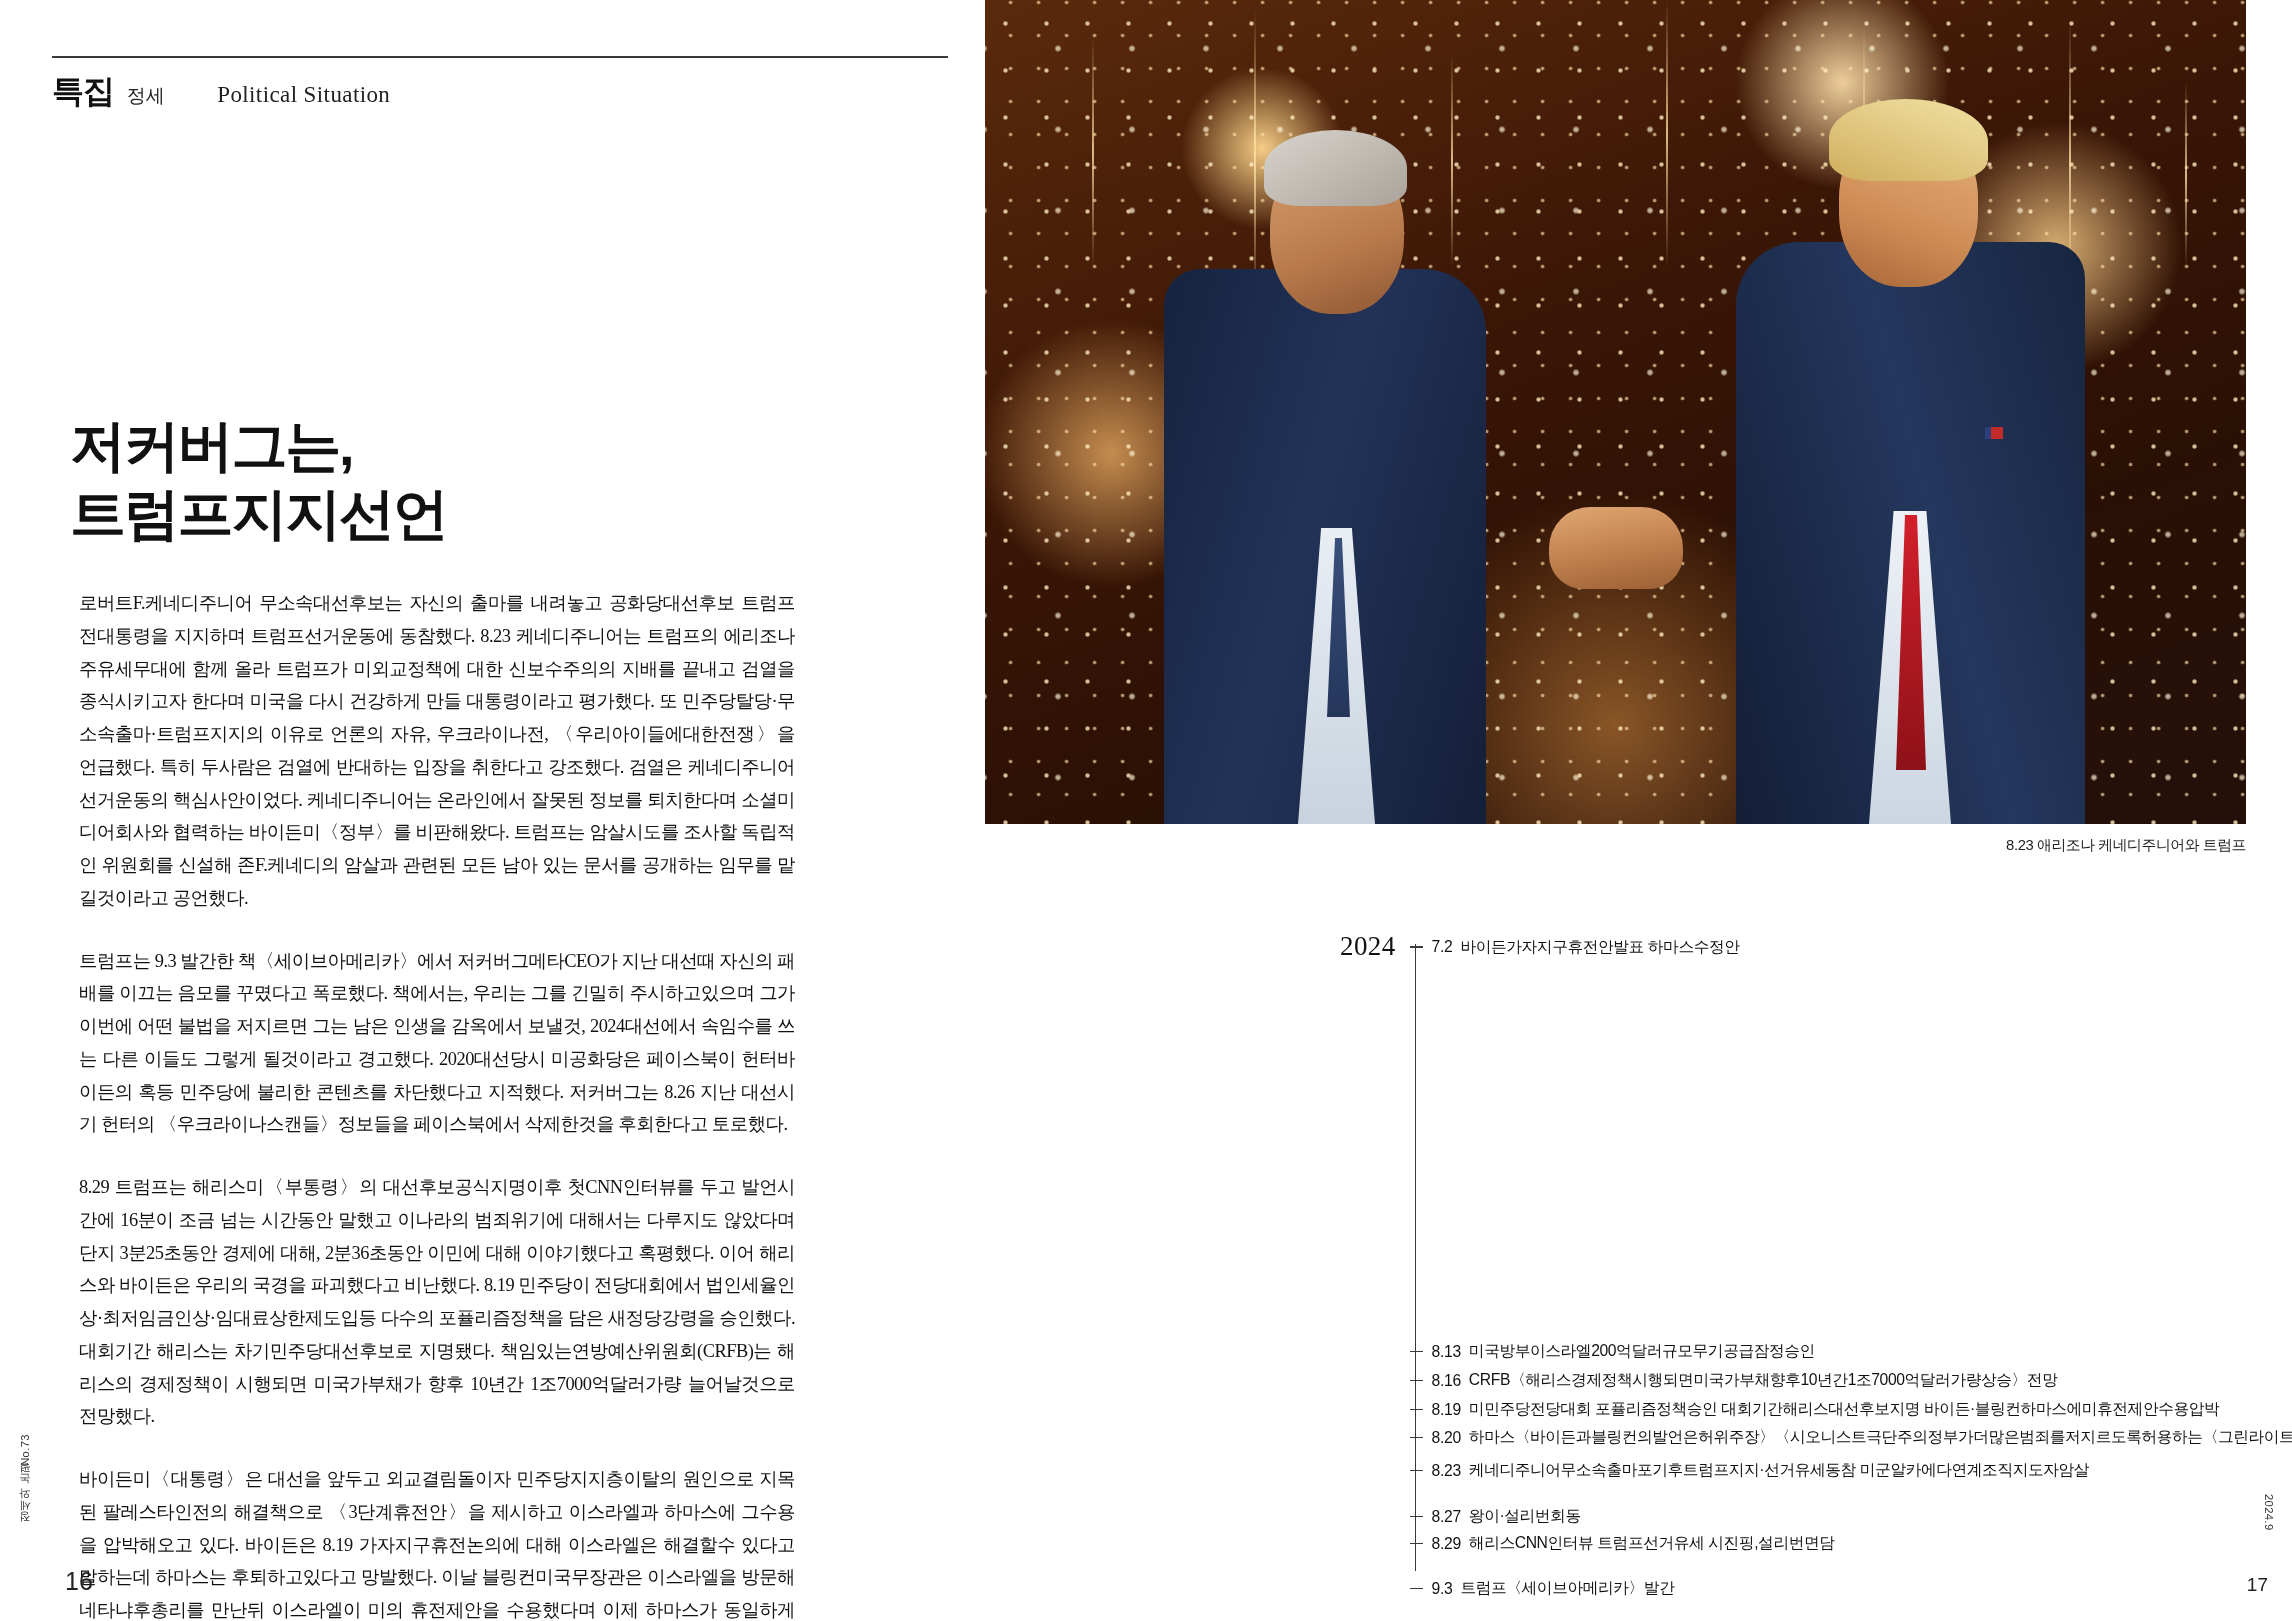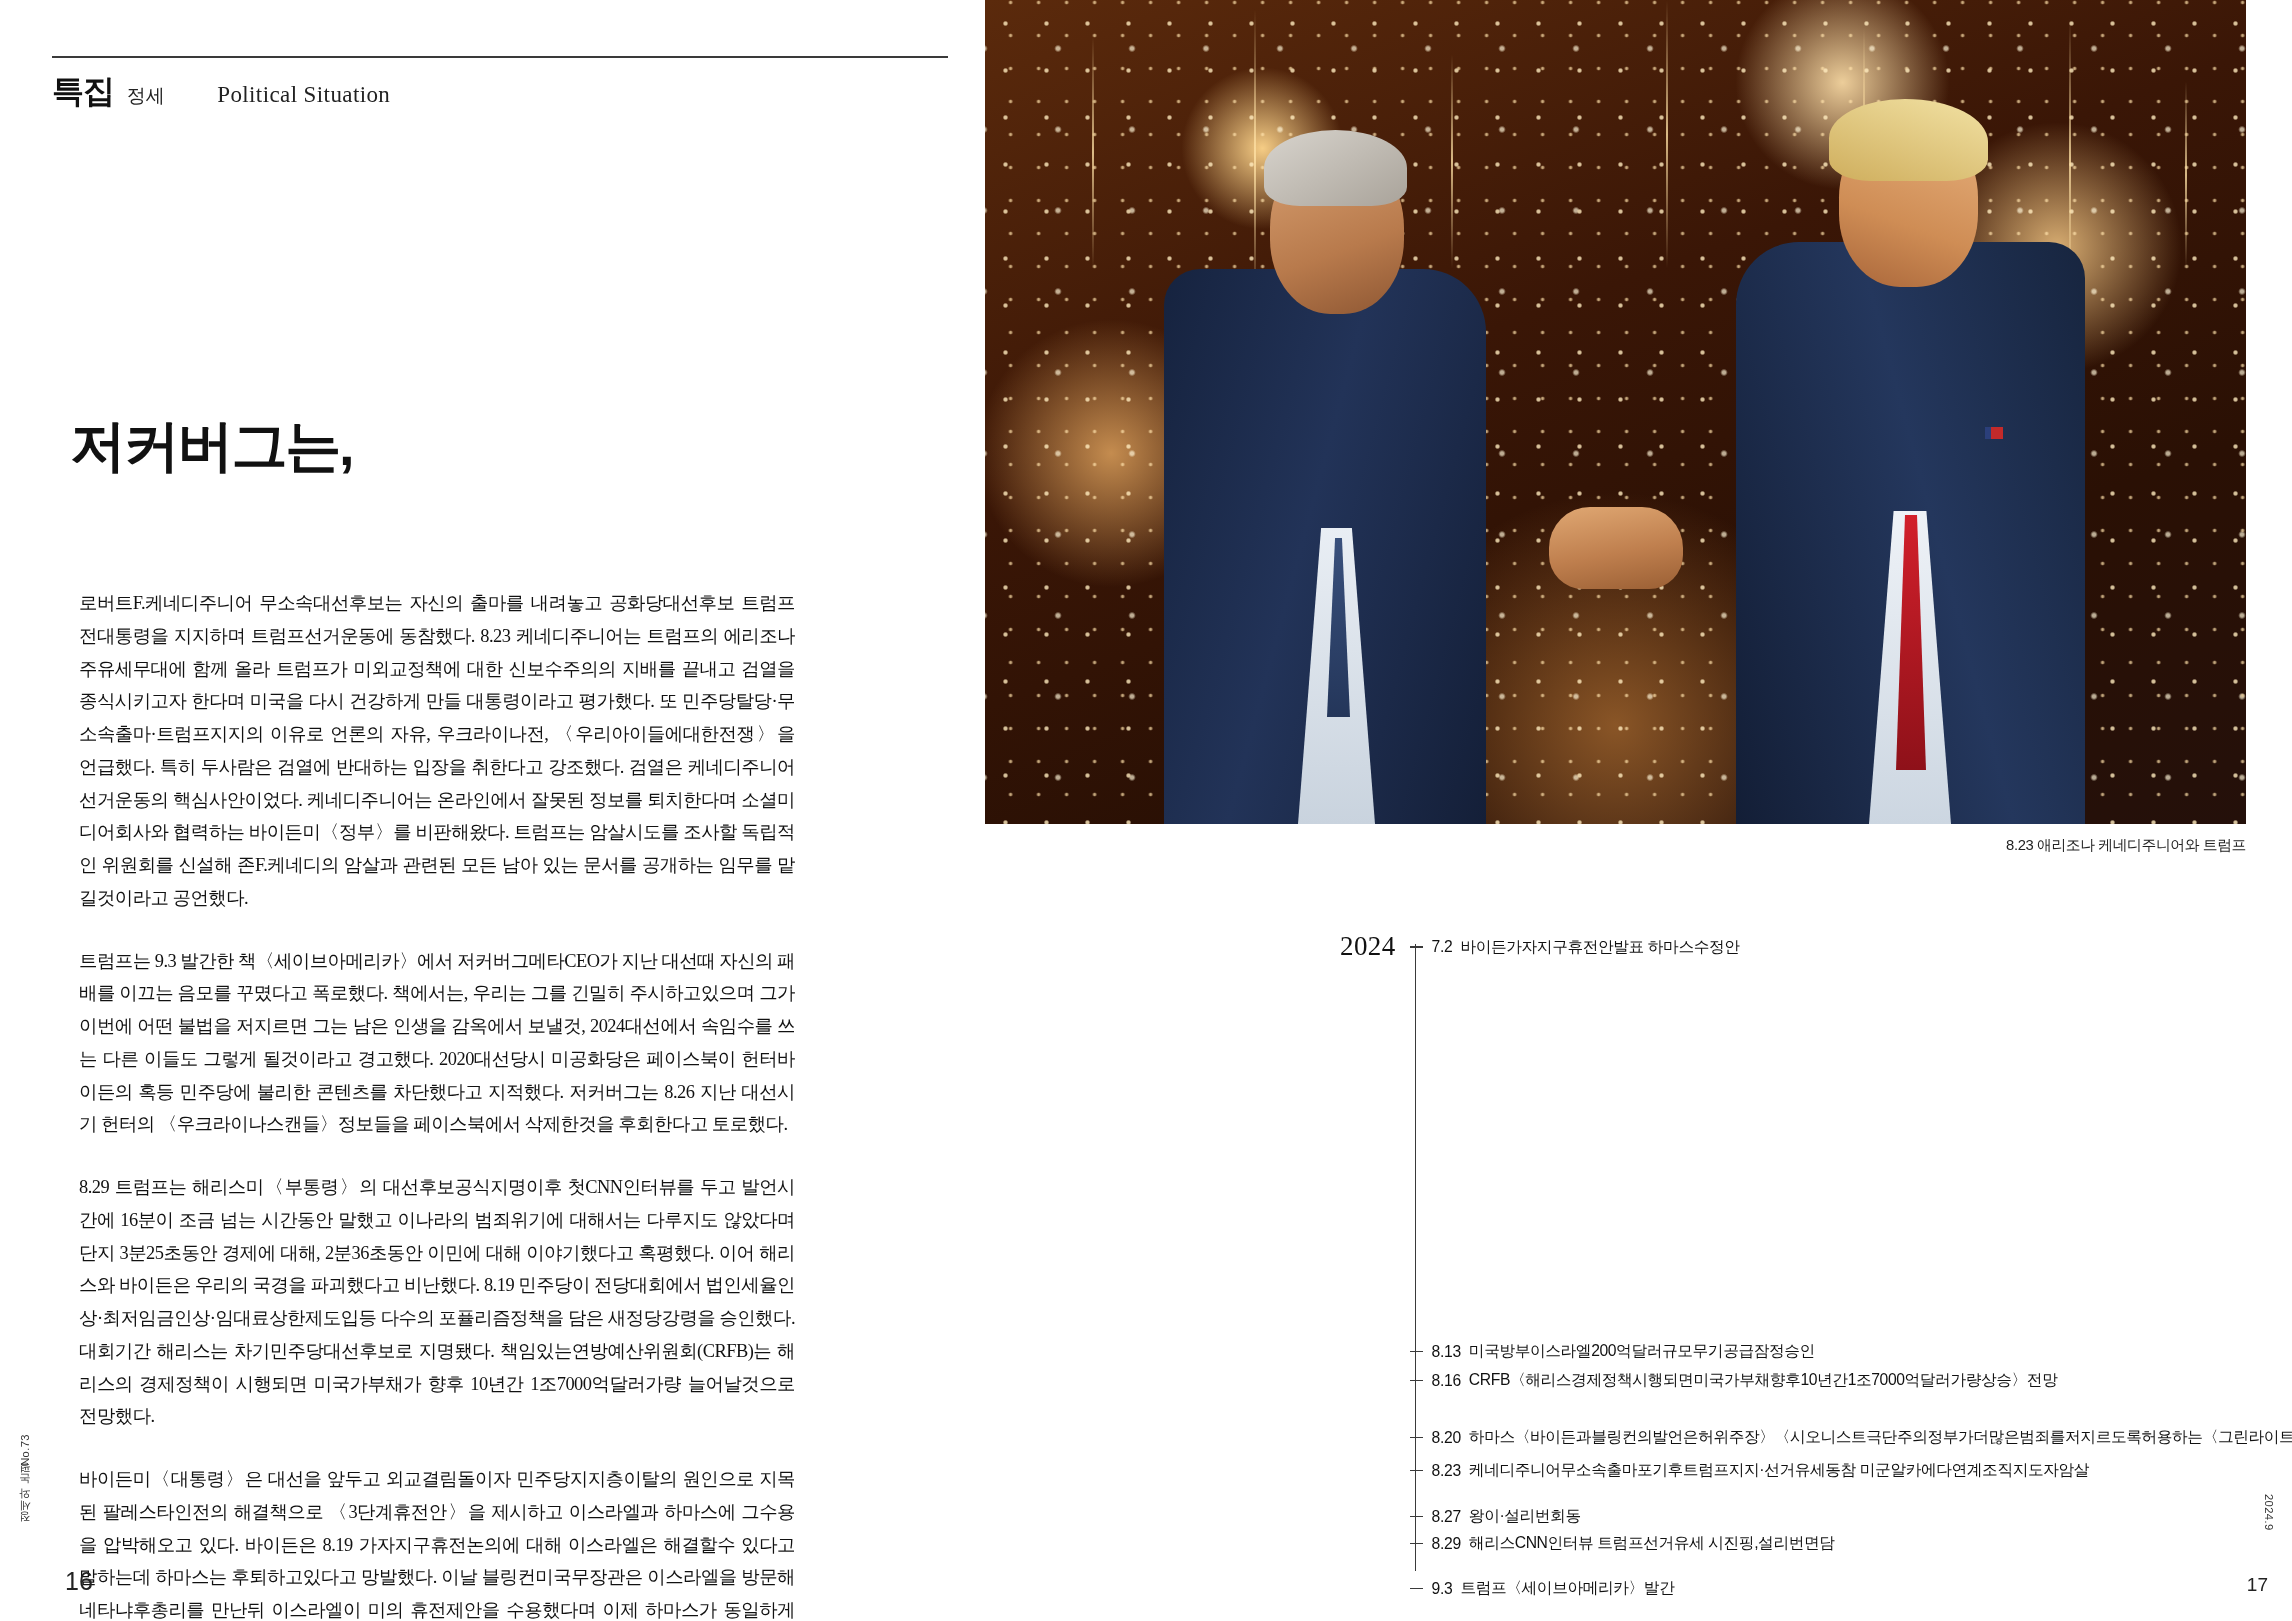--- a/index.html
+++ b/index.html
@@ -341,20 +341,21 @@
     <div class="header-rule"></div>
 
     <div class="section-head">
       <span class="kor-big">특집</span>
       <span class="kor-small">정세</span>
       <span class="eng">Political Situation</span>
     </div>
 
     <h1 class="headline">
       <span>저커버그는,</span><br>
+      <span>트럼프지지선언</span>
     </h1>
 
     <div class="body-col">
       <p>로버트F.케네디주니어 무소속대선후보는 자신의 출마를 내려놓고 공화당대선후보 트럼프전대통령을 지지하며 트럼프선거운동에 동참했다. 8.23 케네디주니어는 트럼프의 에리조나주유세무대에 함께 올라 트럼프가 미외교정책에 대한 신보수주의의 지배를 끝내고 검열을 종식시키고자 한다며 미국을 다시 건강하게 만들 대통령이라고 평가했다. 또 민주당탈당·무소속출마·트럼프지지의 이유로 언론의 자유, 우크라이나전, 〈우리아이들에대한전쟁〉을 언급했다. 특히 두사람은 검열에 반대하는 입장을 취한다고 강조했다. 검열은 케네디주니어선거운동의 핵심사안이었다. 케네디주니어는 온라인에서 잘못된 정보를 퇴치한다며 소셜미디어회사와 협력하는 바이든미〈정부〉를 비판해왔다. 트럼프는 암살시도를 조사할 독립적인 위원회를 신설해 존F.케네디의 암살과 관련된 모든 남아 있는 문서를 공개하는 임무를 맡길것이라고 공언했다.</p>
       <p>트럼프는 9.3 발간한 책〈세이브아메리카〉에서 저커버그메타CEO가 지난 대선때 자신의 패배를 이끄는 음모를 꾸몄다고 폭로했다. 책에서는, 우리는 그를 긴밀히 주시하고있으며 그가 이번에 어떤 불법을 저지르면 그는 남은 인생을 감옥에서 보낼것, 2024대선에서 속임수를 쓰는 다른 이들도 그렇게 될것이라고 경고했다. 2020대선당시 미공화당은 페이스북이 헌터바이든의 혹등 민주당에 불리한 콘텐츠를 차단했다고 지적했다. 저커버그는 8.26 지난 대선시기 헌터의 〈우크라이나스캔들〉정보들을 페이스북에서 삭제한것을 후회한다고 토로했다.</p>
       <p>8.29 트럼프는 해리스미〈부통령〉의 대선후보공식지명이후 첫CNN인터뷰를 두고 발언시간에 16분이 조금 넘는 시간동안 말했고 이나라의 범죄위기에 대해서는 다루지도 않았다며 단지 3분25초동안 경제에 대해, 2분36초동안 이민에 대해 이야기했다고 혹평했다. 이어 해리스와 바이든은 우리의 국경을 파괴했다고 비난했다. 8.19 민주당이 전당대회에서 법인세율인상·최저임금인상·임대료상한제도입등 다수의 포퓰리즘정책을 담은 새정당강령을 승인했다. 대회기간 해리스는 차기민주당대선후보로 지명됐다. 책임있는연방예산위원회(CRFB)는 해리스의 경제정책이 시행되면 미국가부채가 향후 10년간 1조7000억달러가량 늘어날것으로 전망했다.</p>
       <p>바이든미〈대통령〉은 대선을 앞두고 외교결림돌이자 민주당지지층이탈의 원인으로 지목된 팔레스타인전의 해결책으로 〈3단계휴전안〉을 제시하고 이스라엘과 하마스에 그수용을 압박해오고 있다. 바이든은 8.19 가자지구휴전논의에 대해 이스라엘은 해결할수 있다고 말하는데 하마스는 후퇴하고있다고 망발했다. 이날 블링컨미국무장관은 이스라엘을 방문해 네타냐후총리를 만난뒤 이스라엘이 미의 휴전제안을 수용했다며 이제 하마스가 동일하게 해야할 차례라고 겁박했다. 다음날 하마스는 바이든과 블링컨의 발언은 허위주장이라며 이는 시오니스트극단주의정부가 더 많은 범죄를 저지르도록 허용하는 〈그린라이트〉로 간주된다고 규탄했다.</p>
     </div>
 
     <div class="spine-left">정세와 논평 No.73</div>
@@ -411,20 +412,25 @@
         <span class="tl-date">8.13</span>
         <span class="tl-text">미국방부이스라엘200억달러규모무기공급잠정승인</span>
       </div>
 
       <div class="tl-item" style="top:437px;">
         <span class="tl-tick"></span>
         <span class="tl-date">8.16</span>
         <span class="tl-text">CRFB〈해리스경제정책시행되면미국가부채향후10년간1조7000억달러가량상승〉전망</span>
       </div>
 
+      <div class="tl-item" style="top:466px;">
+        <span class="tl-tick"></span>
+        <span class="tl-date">8.19</span>
+        <span class="tl-text">미민주당전당대회 포퓰리즘정책승인 대회기간해리스대선후보지명  바이든·블링컨하마스에미휴전제안수용압박</span>
+      </div>
 
       <div class="tl-item" style="top:494px;">
         <span class="tl-tick"></span>
         <span class="tl-date">8.20</span>
         <span class="tl-text">하마스〈바이든과블링컨의발언은허위주장〉〈시오니스트극단주의정부가더많은범죄를저지르도록허용하는〈그린라이트〉〉</span>
       </div>
 
       <div class="tl-item" style="top:527px;">
         <span class="tl-tick"></span>
         <span class="tl-date">8.23</span>

